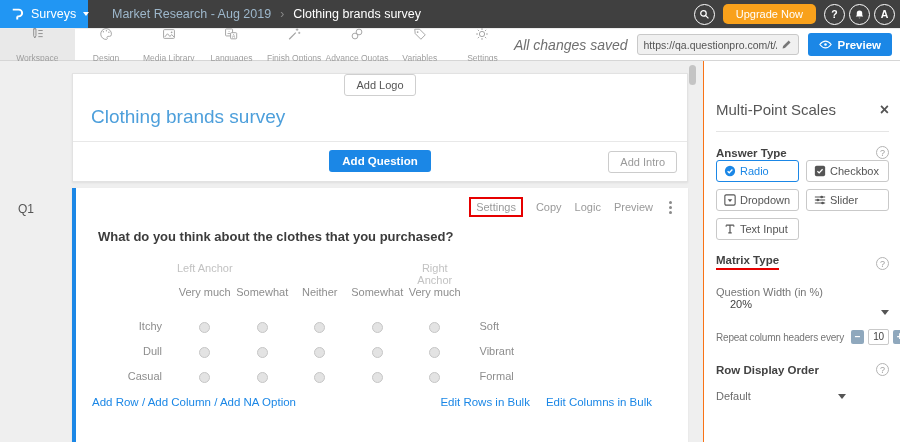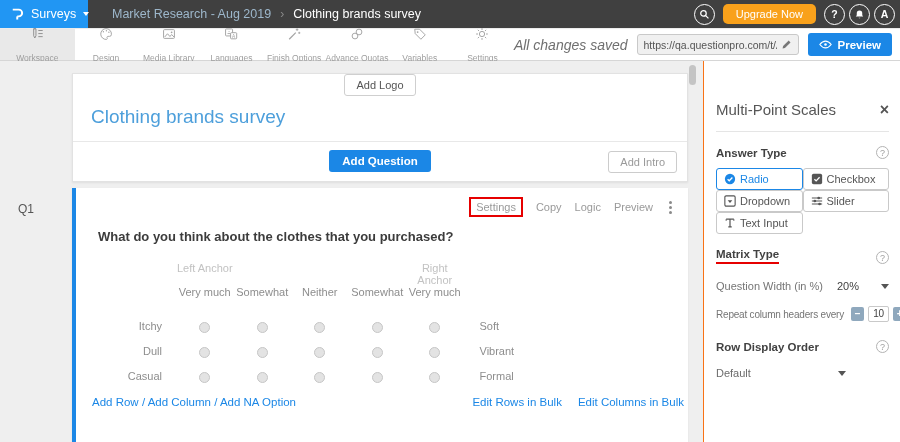--- a/index.html
+++ b/index.html
@@ -63,39 +63,39 @@
   .q-text { margin:12px 0 0 22px; font-size:13px; font-weight:bold; color:#3c3c3c; }
 
   .matrix { margin:18px 0 0 0; display:grid; grid-template-columns:100px repeat(5,57.5px) auto; font-size:11px; align-items:center; }
   .m-anchor { text-align:center; color:#c2c2c2; height:24px; }
   .m-head { text-align:center; color:#8d8d8d; height:28px; }
   .m-rowlbl { text-align:right; padding-right:14px; color:#8d8d8d; height:25px; line-height:25px; }
   .m-radio-cell { text-align:center; height:25px; line-height:25px; }
   .m-radio { display:inline-block; width:11px; height:11px; border-radius:50%; background:#e3e3e3; border:1px solid #c6c6c6; vertical-align:middle; }
   .m-rightlbl { text-align:left; padding-left:16px; color:#8d8d8d; height:25px; line-height:25px; }
 
-  .links-row { display:flex; justify-content:space-between; align-items:center; padding:7px 4px 0 16px; font-size:11.5px; }
+  .links-row { display:flex; justify-content:space-between; align-items:center; padding:7px 36px 0 16px; font-size:11.5px; }
   .blue-link { color:#1b87e6; }
   .links-right { display:flex; gap:16px; }
 
   
   .panel { width:197px; flex:none; background:#fff; border-left:1px solid #f97316; padding:0 11px 0 12px; font-size:11px; color:#555; overflow:hidden; }
   .panel-title-row { display:flex; justify-content:space-between; align-items:center; margin-top:40px; }
   .panel-title { font-size:15px; color:#565656; }
   .close-x { font-size:16px; font-weight:bold; color:#555; line-height:1; }
   .panel-divider { border-top:1px solid #e5e5e5; margin-top:13px; }
   .section-head { display:flex; justify-content:space-between; align-items:flex-end; margin-top:14px; }
   .section-label { font-weight:bold; font-size:11.5px; color:#424242; }
   .section-label.red-underline { border-bottom:2px solid #e60000; padding-bottom:2px; }
   .help-circle { width:13px; height:13px; border-radius:50%; border:1px solid #b3b3b3; color:#9e9e9e; font-size:9px; display:flex; align-items:center; justify-content:center; flex:none; }
-  .opt-grid { display:grid; grid-template-columns:1fr 1fr; margin-top:9px; }
+  .opt-grid { display:grid; grid-template-columns:1fr 1fr; gap:7px; margin-top:1px; }
   .opt-btn { border:1px solid #c9c9c9; border-radius:3px; height:22px; display:flex; align-items:center; padding:0 7px; gap:4px; font-size:11px; color:#555; background:#fff; white-space:nowrap; }
   .opt-btn.selected { border-color:#1b87e6; color:#1b87e6; }
   .opt-btn svg { flex:none; }
-  .width-row { display:flex; align-items:center; margin-top:16px; color:#757575; }
+  .width-row { display:flex; margin-top:16px; color:#757575;flex-direction:column; }
   .width-val { margin-left:14px; color:#424242; }
   .width-row .caret { margin-left:auto; color:#555; }
   .repeat-row { display:flex; align-items:center; margin-top:14px; gap:4px; color:#757575; font-size:10px; letter-spacing:-0.2px; white-space:nowrap; }
   .step-btn { width:13px; height:14px; background:#8fa8bd; color:#fff; border-radius:2px; font-size:10px; font-weight:bold; text-align:center; line-height:13px; flex:none; }
   .step-val { width:21px; height:16px; border:1px solid #c9c9c9; border-radius:2px; text-align:center; font-size:10px; line-height:14px; color:#424242; background:#fff; flex:none; }
   .order-head { margin-top:18px; }
   .select-row { display:flex; justify-content:space-between; align-items:center; margin-top:14px; width:130px; color:#6b6b6b; }
   .select-row .caret { color:#555; }
 </style>
 </head>

